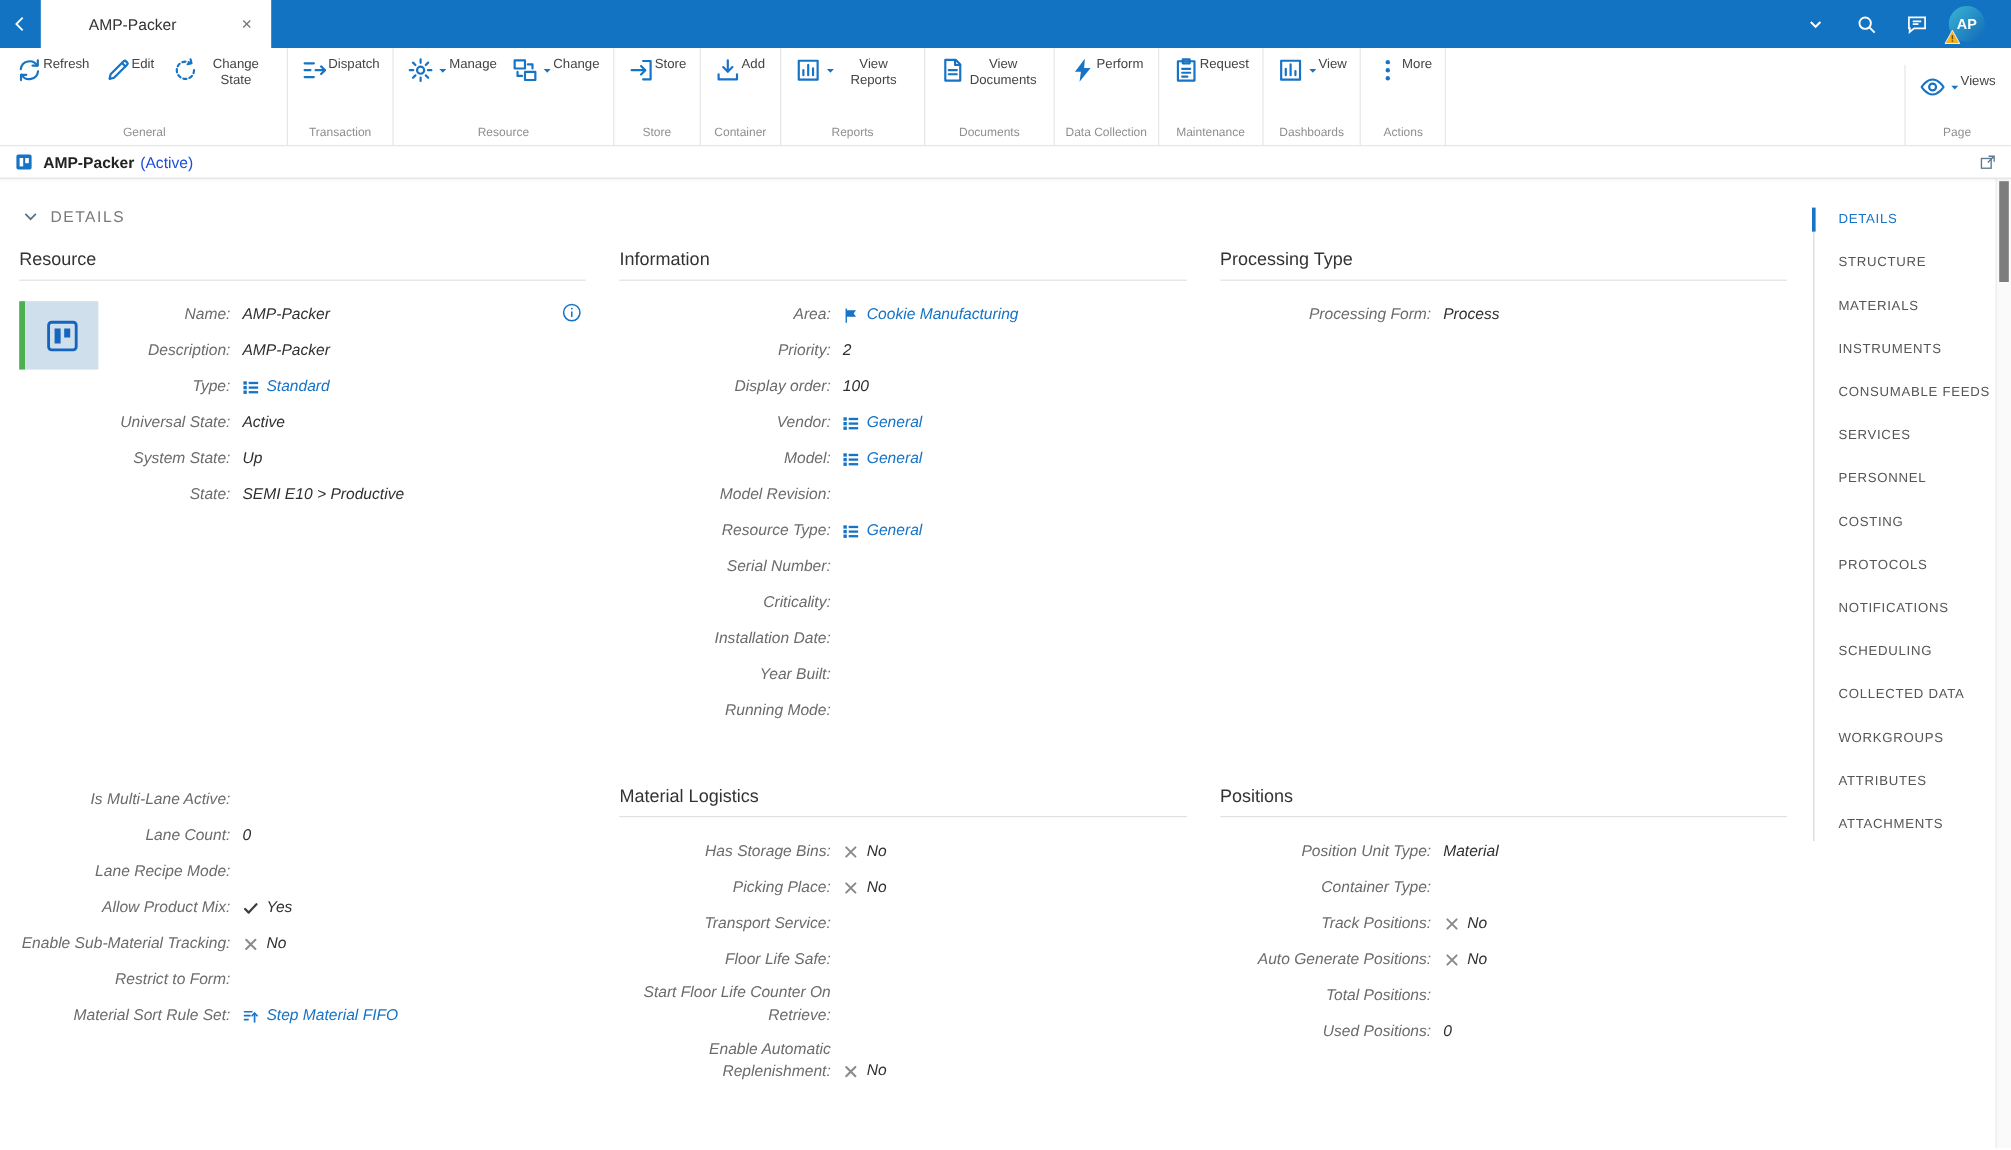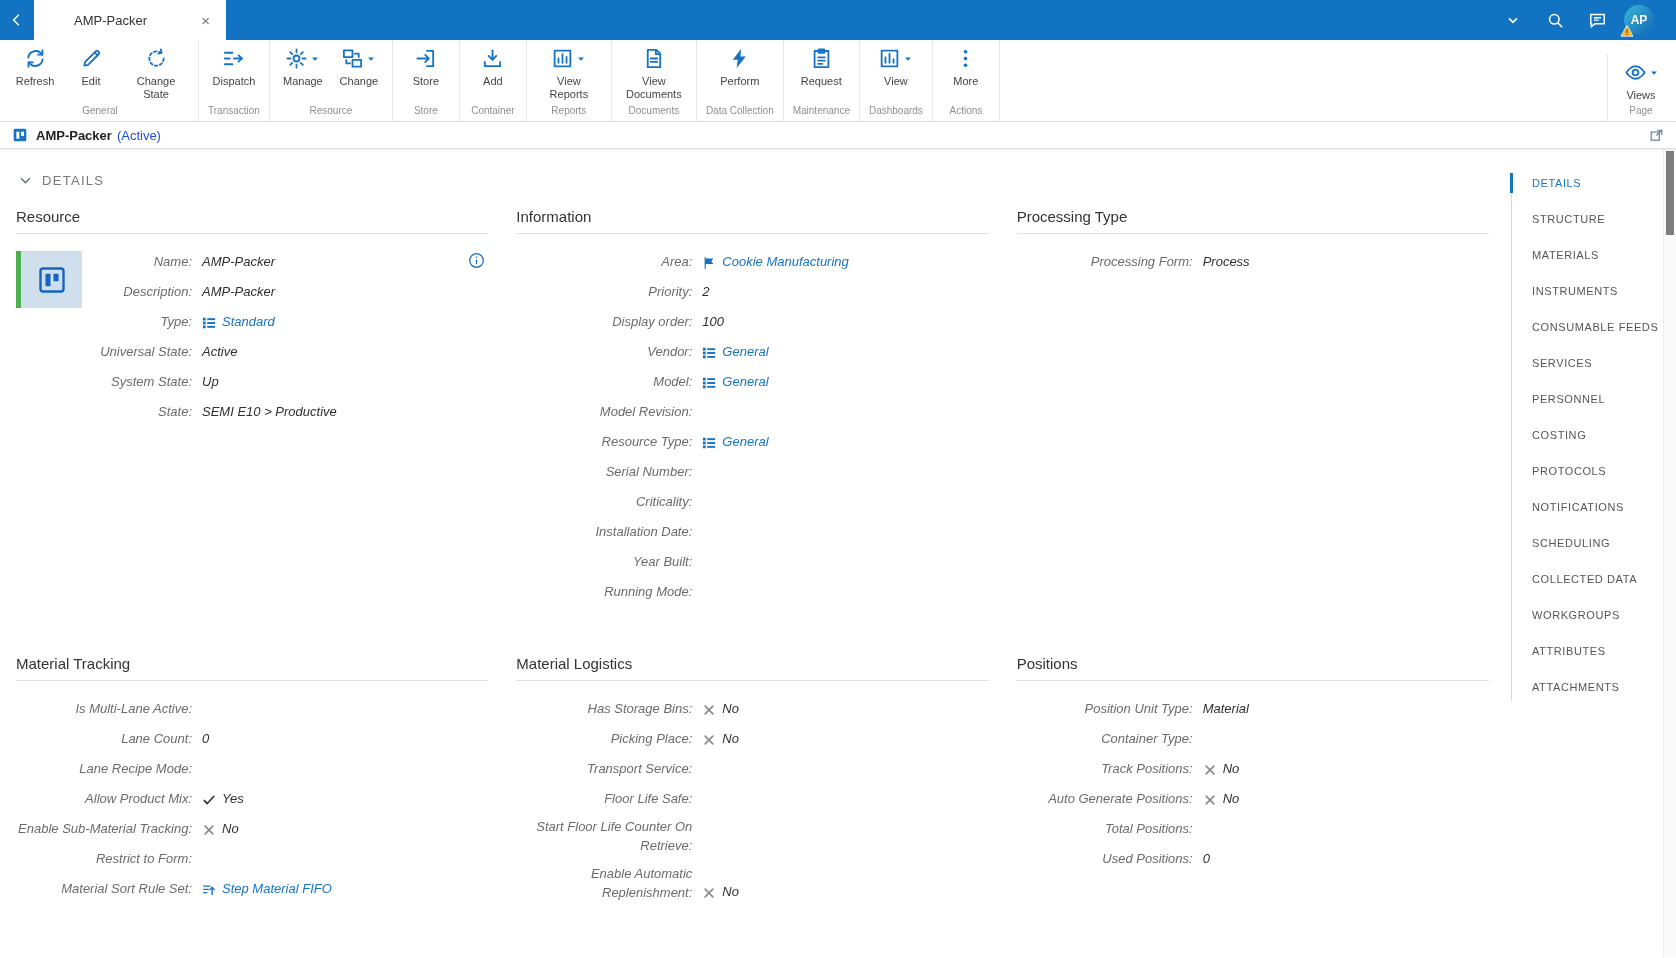--- a/index.html
+++ b/index.html
@@ -18,21 +18,21 @@
   .tb-icon { width: 42px; height: 40px; display: flex; align-items: center; justify-content: center; color: #fff; cursor: pointer; }
   .tb-icon svg { width: 19px; height: 19px; }
   .tb-icon.caret svg { width: 16px; height: 16px; }
   .tb-avatar { position: relative; width: 30px; height: 30px; border-radius: 50%; background: linear-gradient(135deg,#3ab5d6,#1267b5); color: #fff; font-size: 12px; font-weight: bold; display: flex; align-items: center; justify-content: center; margin: 0 22px 0 6px; cursor: pointer; }
   .tb-avatar .warn { position: absolute; left: -4px; bottom: -3px; width: 14px; height: 14px; }
 
   
   .ribbon { height: 82px; background: #fff; border-bottom: 1px solid #e2e2e2; display: flex; padding: 0 2px; }
   .ribbon-group { display: flex; flex-direction: column; border-right: 1px solid #e7e7e7; padding: 5px 5px 0; }
   .rg-buttons { height: 59px; display: flex; align-items: flex-start; justify-content: center; }
-  .ribbon-btn { display: flex; flex-direction: column; align-items: center; min-width: 56px; padding: 1px 6px; cursor: pointer; border-radius: 2px; }
+  .ribbon-btn { display: flex; flex-direction: row; min-width: 56px; padding: 1px 6px; cursor: pointer; border-radius: 2px; }
   .rb-iconwrap { height: 27px; display: flex; align-items: center; color: var(--accent); }
   .rb-iconwrap svg { width: 23px; height: 23px; }
   .rb-caret svg { width: 10px; height: 10px; margin-left: 2px; }
   .rb-label { font-size: 11px; color: #444; text-align: center; line-height: 1.18; margin-top: 2px; max-width: 62px; }
   .rg-label { font-size: 10px; color: #8f8f8f; text-align: center; padding: 2px 4px 5px; white-space: nowrap; }
   .ribbon-right { margin-left: auto; display: flex; margin-top: 14px; }
   .ribbon-right .ribbon-group { border-right: none; border-left: 1px solid #e7e7e7; }
 
   
   .entity-bar { height: 27px; display: flex; align-items: center; padding: 0 12px; border-bottom: 1px solid #e0e0e0; box-shadow: 0 1px 3px rgba(0,0,0,.07); position: relative; z-index: 2; background:#fff; }
@@ -547,21 +547,20 @@
               <div class="frow">
                 <div class="flabel">Processing Form:</div>
                 <div class="fvalue">Process</div>
               </div>
             </div>
           </div>
         </section>
       </div>
     <div class="panel-grid bottom" id="panels-bottom">
         <section class="panel">
-          <div class="panel-title">Material Tracking</div>
           <div class="panel-body">
             <div class="fields">
               <div class="frow">
                 <div class="flabel">Is Multi-Lane Active:</div>
                 <div class="fvalue"></div>
               </div>
               <div class="frow">
                 <div class="flabel">Lane Count:</div>
                 <div class="fvalue">0</div>
               </div>

